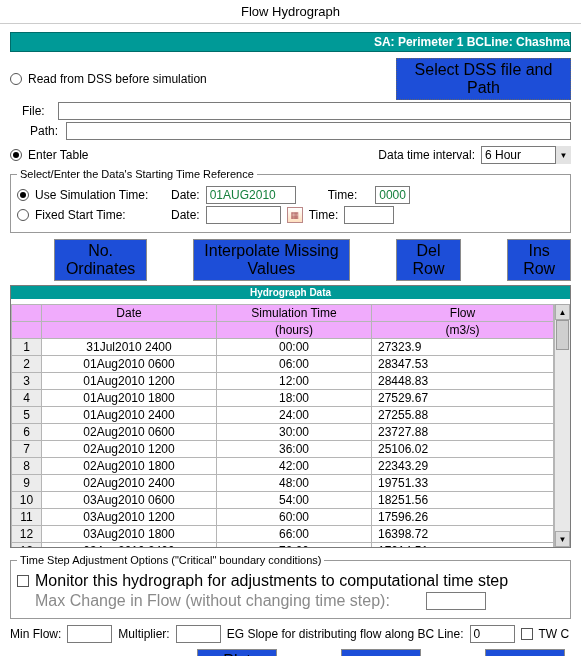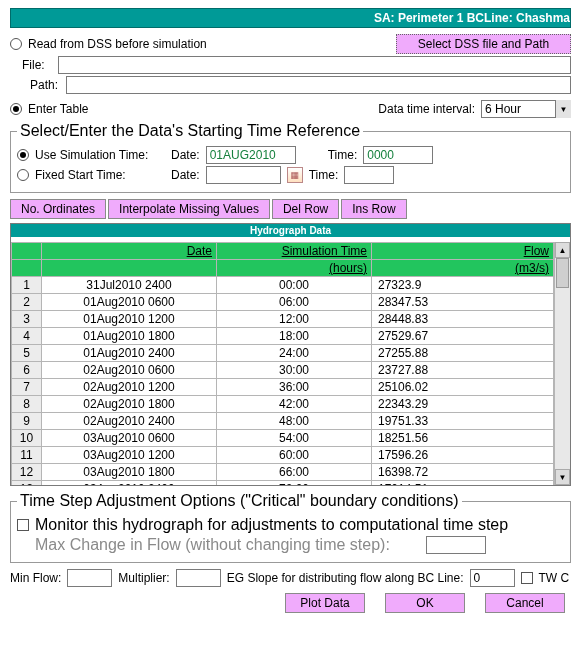--- a/index.html
+++ b/index.html
@@ -8,53 +8,54 @@
   .titlebar { background:#fff; text-align:center; font-size:13px; padding:4px 0; border-bottom:1px solid #ccc; }
   .content { padding:8px 10px 0 10px; }
   .teal-bar { background:#009a97; color:#fff; font-weight:bold; text-align:right; font-size:12px; padding:2px 0; border:1px solid #006c6a; }
   .section { margin-top:6px; font-size:12px; }
   .row { display:flex; align-items:center; gap:6px; margin:2px 0; }
   .radio { width:12px; height:12px; border:1px solid #555; border-radius:50%; display:inline-flex; align-items:center; justify-content:center; background:#fff; flex:0 0 12px; }
   .radio.checked::after { content:""; width:6px; height:6px; background:#000; border-radius:50%; }
   .checkbox { width:12px; height:12px; border:1px solid #555; background:#fff; display:inline-block; flex:0 0 12px; }
   input.txt { border:1px solid #7a7a7a; font-size:12px; height:18px; padding:0 3px; background:#fff; }
   input.txt.gray { color:#15803d; }
-  .btn { background:#f0abfc; border:1px solid #8a8a8a; font-size:12px; padding:2px 10px; cursor:default; }
+  .btn { background:#1d4ed8; border:1px solid #8a8a8a; font-size:16px; padding:2px 10px; cursor:default;margin-left:44px; }
   .btn-wide { width:175px; text-align:center; }
   .btn-dotted { border:1px dotted #666; }
   fieldset { border:1px solid #999; margin:4px 0 6px 0; padding:4px 6px 6px 6px; }
-  legend { font-size:16px; padding:0 3px; }
+  legend { font-size:11px; padding:0 3px; }
   .cal-icon { width:16px; height:16px; border:1px solid #b88; background:linear-gradient(#fff,#ffe0c0); display:inline-flex; align-items:center; justify-content:center; font-size:9px; color:#a55; }
   .dropdown { position:relative; }
   .dropdown .arrow { position:absolute; right:0; top:0; width:16px; height:18px; background:#e3e3e3; border-left:1px solid #7a7a7a; display:flex; align-items:center; justify-content:center; font-size:8px; }
   .grid-wrap { border:1px solid #7a7a7a; margin-top:4px; height:263px; overflow:hidden; position:relative; }
   .grid-head { background:#009a97; color:#fff; font-weight:bold; text-align:center; font-size:10px; padding:1px 0; }
   table.grid { border-collapse:collapse; width:100%; table-layout:fixed; font-size:12px; }
   table.grid th, table.grid td { border:1px solid #b5b5b5; padding:0 4px; height:16px; line-height:16px; white-space:nowrap; overflow:hidden; }
-  table.grid th { background:#22c55e; font-weight:normal; text-align:right;text-decoration:underline; }
+  table.grid th { background:#f0abfc; font-weight:normal; text-align:center; }
   table.grid td.num { text-align:center; background:#ececec; }
   table.grid td.date { text-align:center; }
   table.grid td.sim { text-align:center; }
   table.grid td.flow { text-align:left; padding-left:6px; }
   .col-num { width:30px; }
   .col-date { width:175px; }
   .col-sim { width:155px; }
   .col-flow { width:auto; }
   .scrollbar { position:absolute; right:0; top:18px; bottom:0; width:16px; background:#e8e8e8; border-left:1px solid #b5b5b5; display:flex; flex-direction:column; }
   .sb-btn { height:16px; background:#ddd; border:1px solid #aaa; display:flex; align-items:center; justify-content:center; font-size:8px; }
   .sb-track { flex:1; position:relative; }
   .sb-thumb { position:absolute; left:1px; right:1px; top:0; height:30px; background:#cfcfcf; border:1px solid #9a9a9a; }
   .bottom-btns { display:flex; justify-content:flex-end; gap:20px; margin-top:6px; padding-right:6px; }
   label.dim { color:#8a8a8a; }
   .flex1 { flex:1; }
 </style>
 </head>
 <body>
 
 <div class="window">
+  <div class="titlebar">Flow Hydrograph</div>
   <div class="content">
 
     <div class="teal-bar">SA: Perimeter 1 BCLine: Chashma</div>
 
     <div class="section">
       <div class="row">
         <span class="radio"></span>
         <span>Read from DSS before simulation</span>
         <span class="flex1"></span>
         <button class="btn btn-wide btn-dotted">Select DSS file and Path</button>
@@ -83,21 +84,21 @@
 
       <fieldset>
         <legend>Select/Enter the Data's Starting Time Reference</legend>
         <div class="row">
           <span class="radio checked"></span>
           <span style="width:130px;">Use Simulation Time:</span>
           <span>Date:</span>
           <input class="txt gray" style="width: 90px;" value="01AUG2010">
           <span style="width:20px;"></span>
           <span>Time:</span>
-          <input class="txt gray" style="width: 70px;" value="0000">
+          <input class="txt gray" style="width: 35px; margin-left: 12px;" value="0000">
         </div>
         <div class="row">
           <span class="radio"></span>
           <span style="width:130px;">Fixed Start Time:</span>
           <span>Date:</span>
           <input class="txt" style="width: 75px;" value="">
           <span class="cal-icon">▦</span>
           <span>Time:</span>
           <input class="txt" style="width: 50px;" value="">
         </div>

